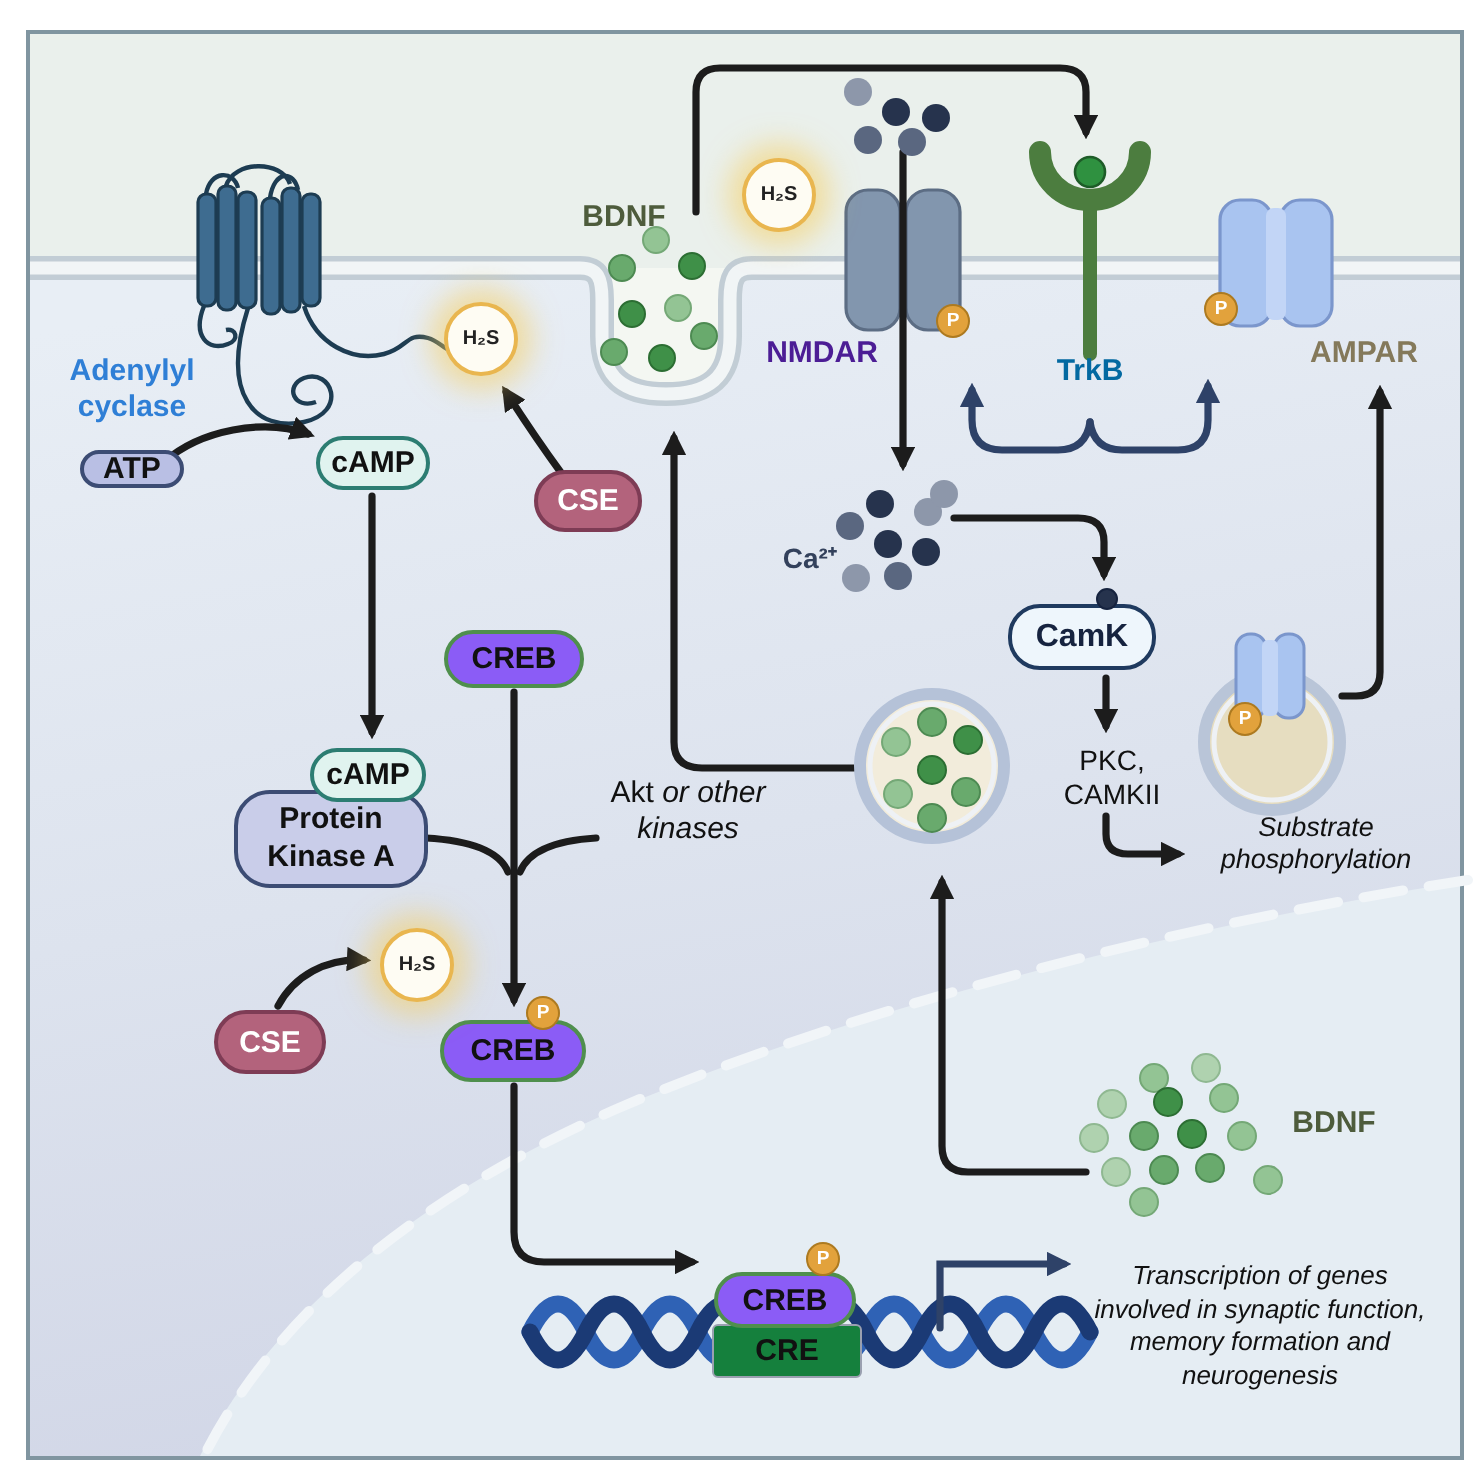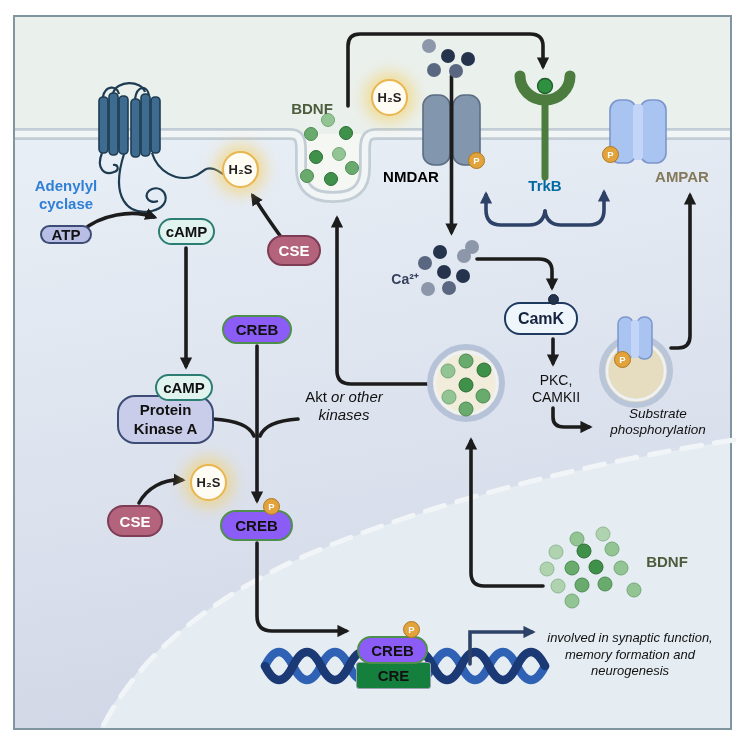--- a/index.html
+++ b/index.html
@@ -15,21 +15,21 @@
   .atp{background:#b9bfe4;border:2px solid #3c4c74;}
   .camp{background:#e0f3ef;border:2px solid #2c7d72;}
   .creb{background:#8b5cf6;border:2px solid #4f8f4d;}
   .cse{background:#b3637c;border:2px solid #7e3c55;color:#fff;}
   .pka{background:#c9cde9;border:2px solid #3c4c74;border-radius:18px;
        flex-direction:column;line-height:1.25;}
   .camk{background:#eef6fc;border:2.5px solid #1f3a5f;color:#16233f;font-size:16px;border-radius:16px;}
   .crebox{background:#15803d;border:1.5px solid #9aa0b0;border-radius:3px;}
   .h2s{position:absolute;z-index:3;width:37px;height:37px;border-radius:50%;
        background:#fefcf3;border:2.5px solid #e9b64f;display:flex;align-items:center;justify-content:center;
-       font-size:13px;font-weight:bold;color:#222;box-shadow:0 0 14px 7px rgba(246,205,92,0.55);box-sizing:border-box;}
+       font-size:10px;font-weight:bold;color:#222;box-shadow:0 0 14px 7px rgba(246,205,92,0.55);box-sizing:border-box;}
   .pbadge{position:absolute;z-index:4;width:17px;height:17px;border-radius:50%;background:#e2a23c;
           border:1.5px solid #ad7a20;color:#fff;font-size:9.5px;font-weight:bold;
           display:flex;align-items:center;justify-content:center;box-sizing:border-box;}
   .camk-dot{position:absolute;z-index:4;width:11px;height:11px;border-radius:50%;
             background:#26334d;border:1px solid #16233f;box-sizing:border-box;}
   .lab{position:absolute;z-index:3;text-align:center;line-height:1.18;color:#111;}
   .b{font-weight:bold;}
   .it{font-style:italic;}
   
   .g1{fill:#3f9048;stroke:#2c6e33;stroke-width:1;}
@@ -227,37 +227,38 @@
   <div class="pbadge" style="left:602px;top:146px;">P</div>
   <div class="pbadge" style="left:614px;top:351px;">P</div>
   <div class="pbadge" style="left:263px;top:498px;">P</div>
   <div class="pbadge" style="left:403px;top:621px;">P</div>
 
   <div class="lab b" style="left:18px;top:177px;width:96px;font-size:15px;color:#2f7fd6;">
     <div>Adenylyl</div>
     <div>cyclase</div>
   </div>
   <div class="lab b" style="left:285px;top:100px;width:54px;font-size:15px;color:#4e5c3c;">BDNF</div>
-  <div class="lab b" style="left:373px;top:168px;width:76px;font-size:15px;color:#000000;">NMDAR</div>
+  <div class="lab b" style="left:373px;top:168px;width:76px;font-size:15px;color:#4c1d95;">NMDAR</div>
   <div class="lab b" style="left:517px;top:177px;width:56px;font-size:15px;color:#0369a1;">TrkB</div>
   <div class="lab b" style="left:648px;top:168px;width:68px;font-size:15px;color:#84795a;">AMPAR</div>
   <div class="lab b" style="left:383px;top:271px;width:44px;font-size:14px;color:#33415c;">Ca²⁺</div>
   <div class="lab" style="left:514px;top:372px;width:84px;font-size:14px;line-height:1.22;">
     <div>PKC,</div>
     <div>CAMKII</div>
   </div>
   <div class="lab it" style="left:592px;top:406px;width:132px;font-size:13.5px;line-height:1.22;">
     <div>Substrate</div>
     <div>phosphorylation</div>
   </div>
   <div class="lab" style="left:292px;top:388px;width:104px;font-size:15px;line-height:1.22;">
     <div><span>Akt</span>
       <i>or other</i></div>
     <div class="it">kinases</div>
   </div>
   <div class="lab b" style="left:640px;top:553px;width:54px;font-size:15px;color:#4e5c3c;">BDNF</div>
   <div class="lab it" style="left:524px;top:630px;width:212px;font-size:13px;line-height:1.28;">
+    <div>Transcription of genes</div>
     <div>involved in synaptic function,</div>
     <div>memory formation and</div>
     <div>neurogenesis</div>
   </div>
 
 </div>
 
 </body></html>

